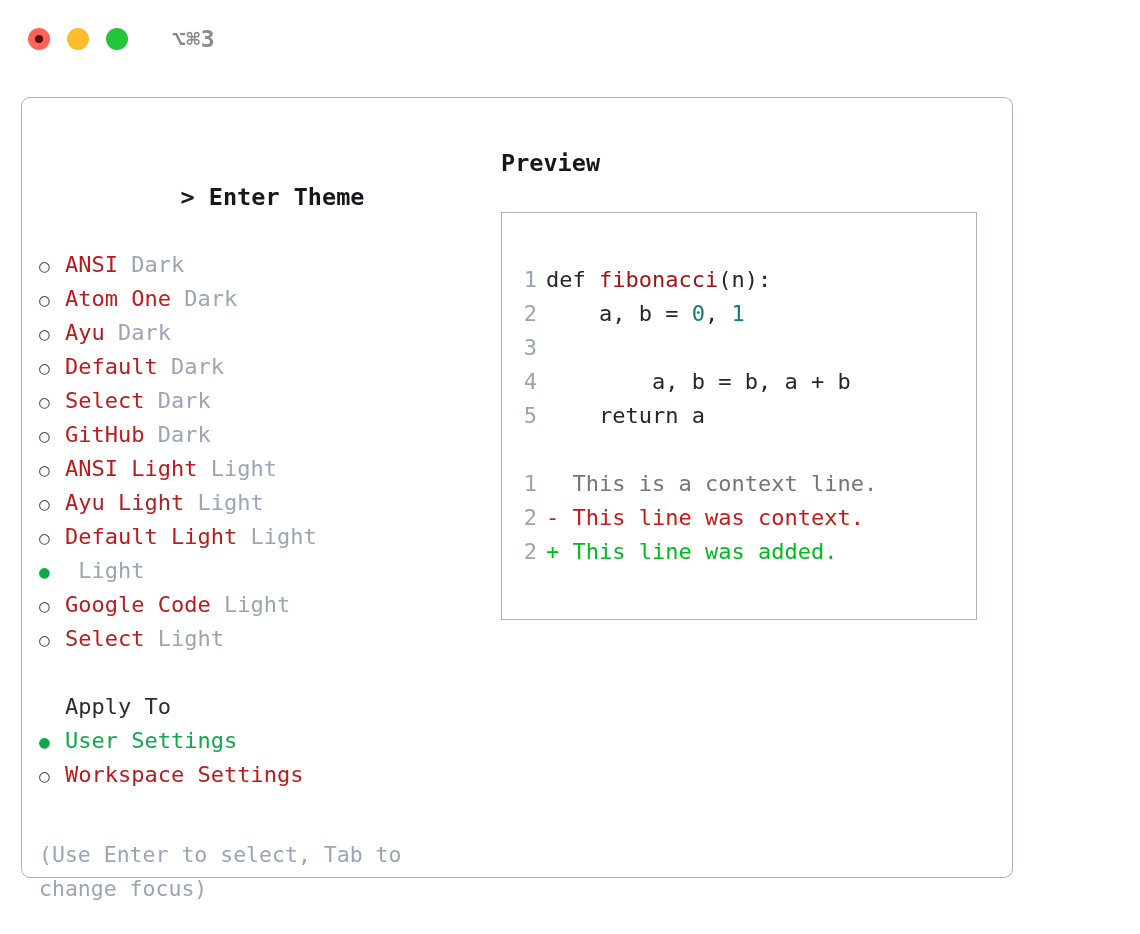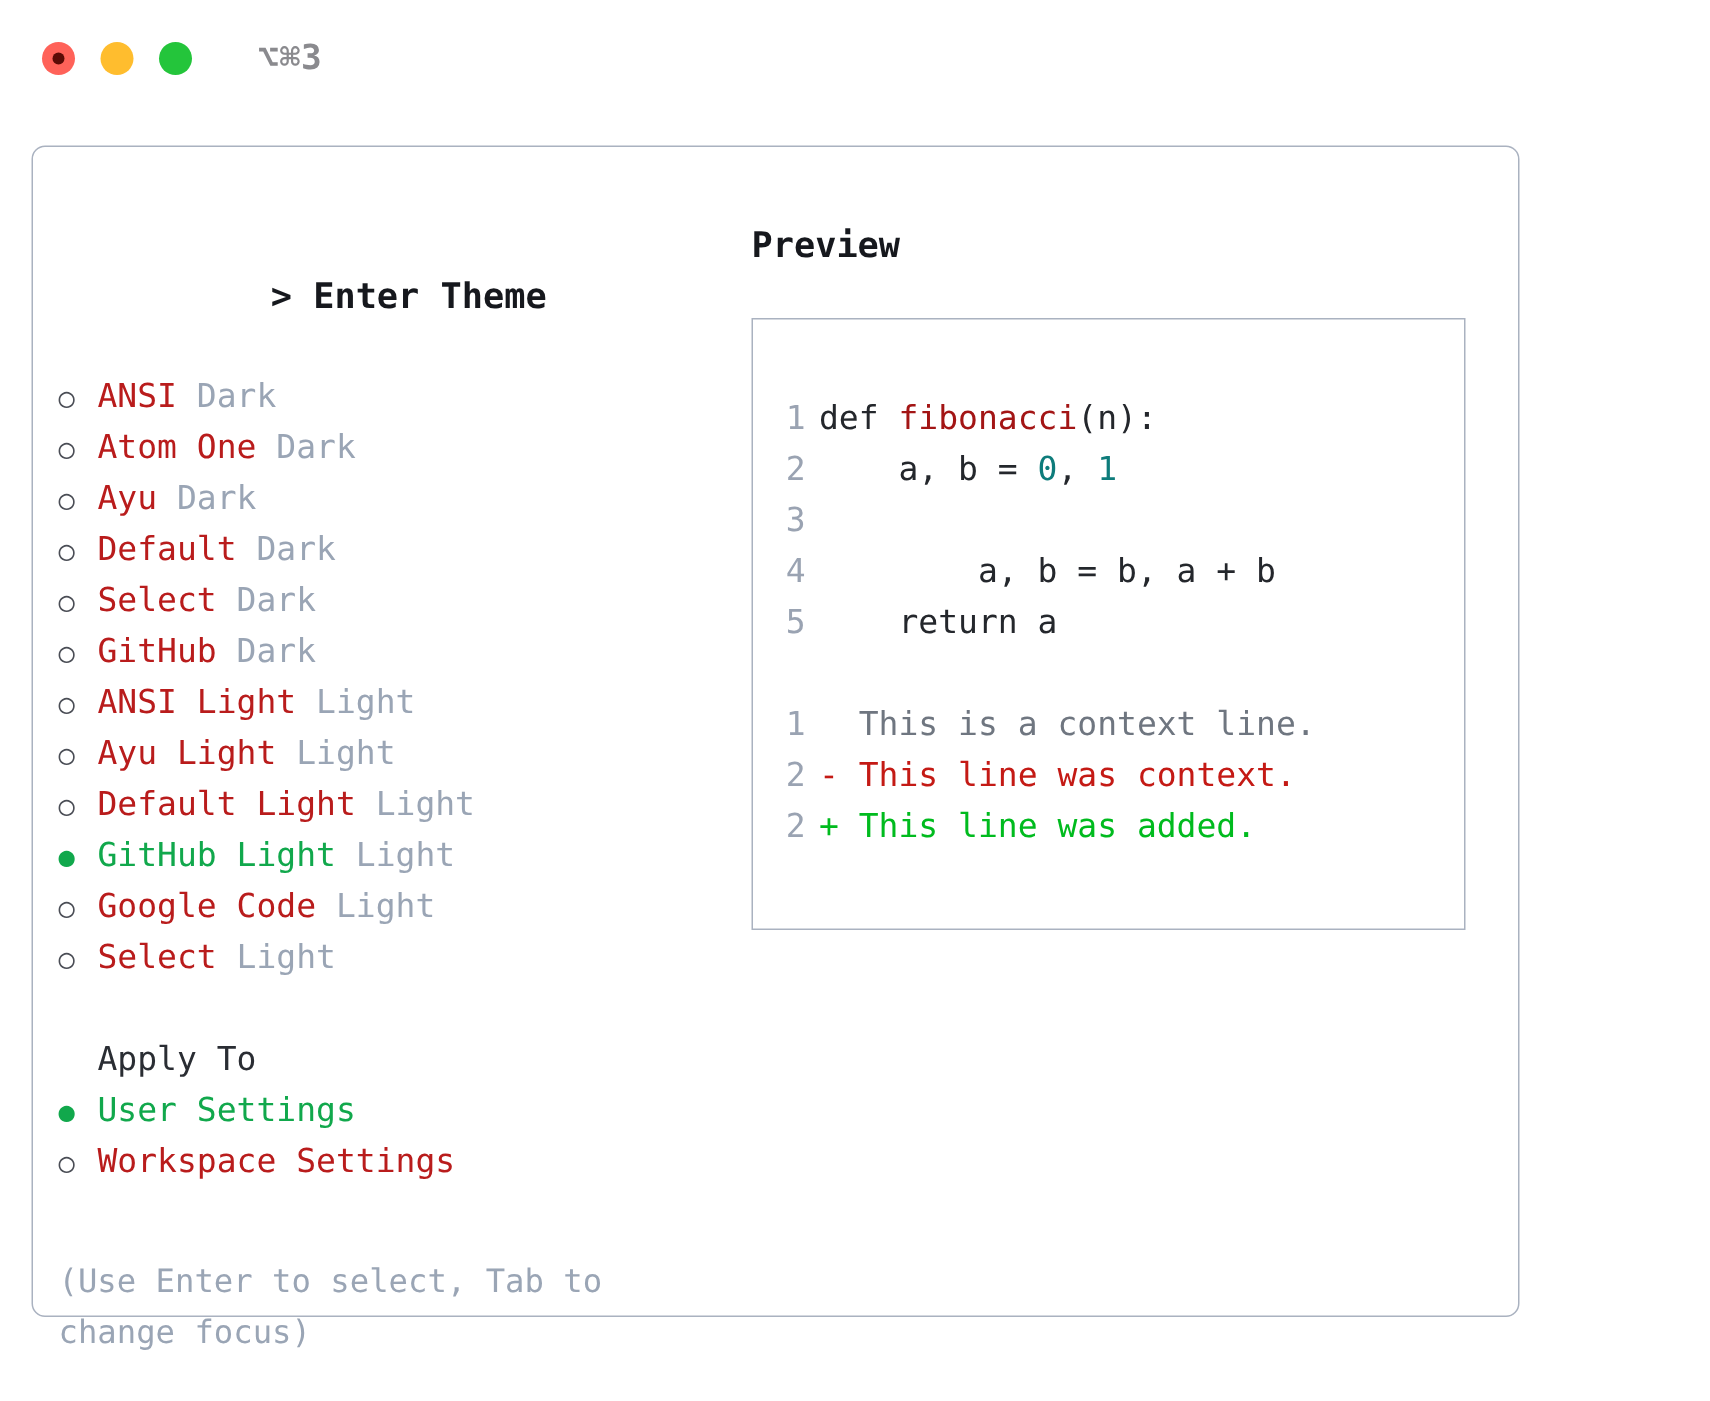--- a/index.html
+++ b/index.html
@@ -234,21 +234,21 @@
         <div class="opt-list" id="theme-list">
             <div class="opt-row"><span class="opt-marker">○</span><span class="opt-label">ANSI</span><span class="opt-suffix"> Dark</span></div>
             <div class="opt-row"><span class="opt-marker">○</span><span class="opt-label">Atom One</span><span class="opt-suffix"> Dark</span></div>
             <div class="opt-row"><span class="opt-marker">○</span><span class="opt-label">Ayu</span><span class="opt-suffix"> Dark</span></div>
             <div class="opt-row"><span class="opt-marker">○</span><span class="opt-label">Default</span><span class="opt-suffix"> Dark</span></div>
             <div class="opt-row"><span class="opt-marker">○</span><span class="opt-label">Select</span><span class="opt-suffix"> Dark</span></div>
             <div class="opt-row"><span class="opt-marker">○</span><span class="opt-label">GitHub</span><span class="opt-suffix"> Dark</span></div>
             <div class="opt-row"><span class="opt-marker">○</span><span class="opt-label">ANSI Light</span><span class="opt-suffix"> Light</span></div>
             <div class="opt-row"><span class="opt-marker">○</span><span class="opt-label">Ayu Light</span><span class="opt-suffix"> Light</span></div>
             <div class="opt-row"><span class="opt-marker">○</span><span class="opt-label">Default Light</span><span class="opt-suffix"> Light</span></div>
-            <div class="opt-row selected"><span class="opt-marker">●</span><span class="opt-label">GitHub Light</span><span class="opt-suffix"> Light</span></div>
+            <div class="opt-row selected"><span class="opt-marker">●</span><span class="opt-suffix"> Light</span></div>
             <div class="opt-row"><span class="opt-marker">○</span><span class="opt-label">Google Code</span><span class="opt-suffix"> Light</span></div>
             <div class="opt-row"><span class="opt-marker">○</span><span class="opt-label">Select</span><span class="opt-suffix"> Light</span></div>
           </div>
 
         <div class="section-gap"></div>
 
         <div class="section-head">
           <span class="opt-marker">○</span><span>Apply To</span>
         </div>
 

